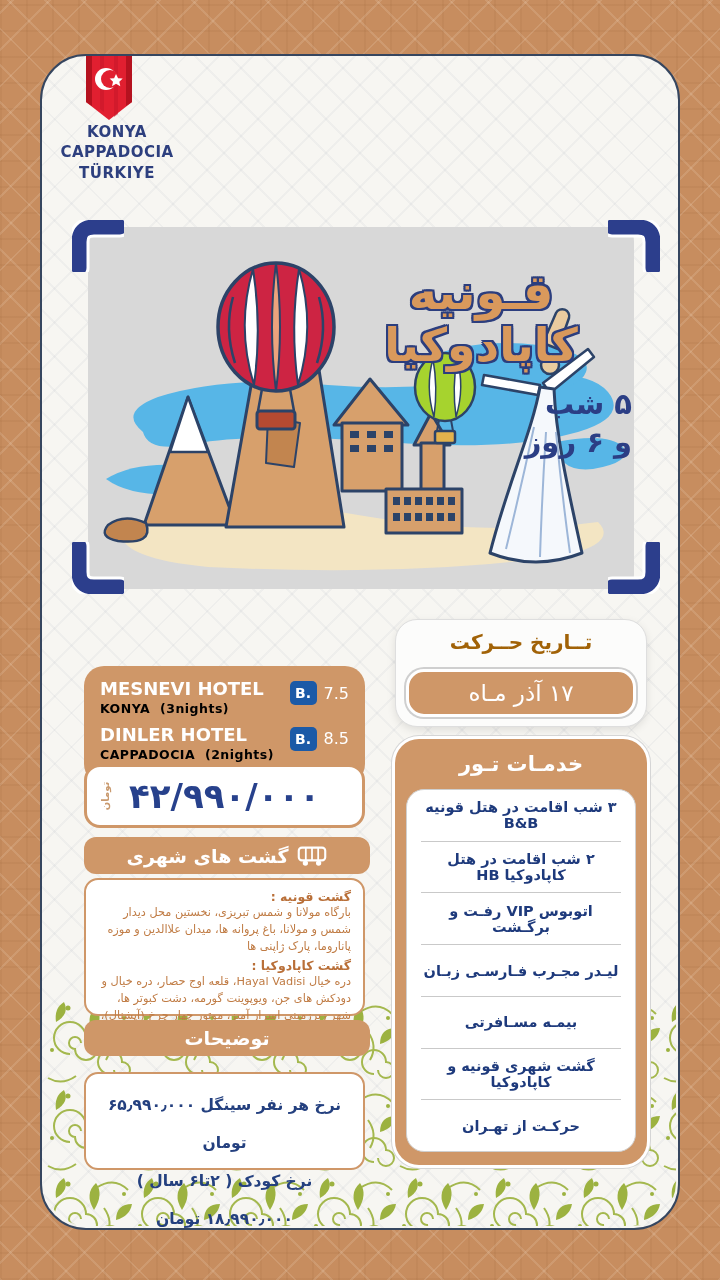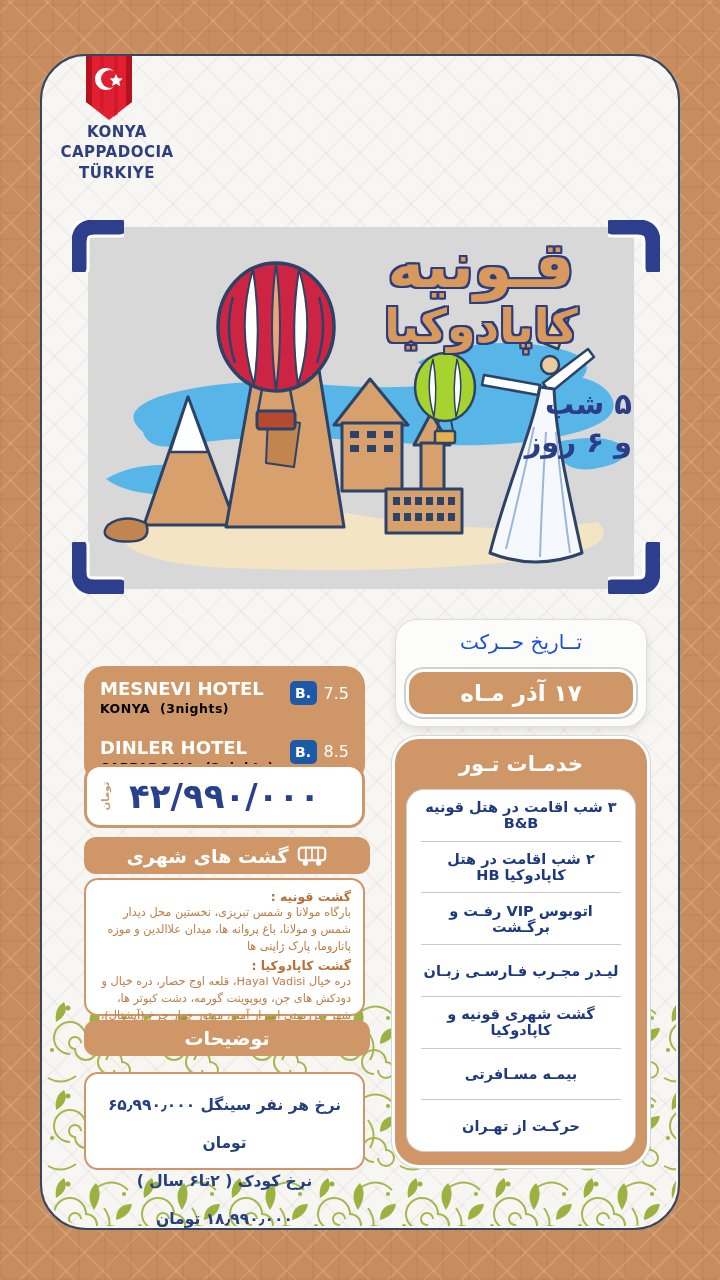--- a/index.html
+++ b/index.html
@@ -28,27 +28,27 @@
   
   .panel{position:absolute;left:46px;top:171px;width:546px;height:362px;background:#d8d8d8;border-radius:14px;}
   .bracket{position:absolute;width:52px;height:52px;z-index:3;}
   .br-tl{left:30px;top:164px;}
   .br-tr{left:566px;top:164px;transform:rotate(90deg);}
   .br-br{left:566px;top:486px;transform:rotate(180deg);}
   .br-bl{left:30px;top:486px;transform:rotate(270deg);}
   .hero-title{position:absolute;right:42px;top:176px;width:310px;text-align:center;z-index:2;
     color:#d9995c;font-weight:bold;
     text-shadow:-2px -2px 0 #2c3e7e,2px -2px 0 #2c3e7e,-2px 2px 0 #2c3e7e,2px 2px 0 #2c3e7e,0 -2px 0 #2c3e7e,0 2px 0 #2c3e7e,-2px 0 0 #2c3e7e,2px 0 0 #2c3e7e;}
-  .hero-title .l1{font-size:62px;line-height:1.1;}
+  .hero-title .l1{font-size:48px;line-height:1.1;margin-top:34px;}
   .hero-title .l2{font-size:46px;line-height:1.15;}
   .duration{position:absolute;right:46px;top:330px;z-index:2;text-align:right;direction:rtl;
     color:#2b3e85;font-weight:bold;font-size:29px;line-height:1.3;}
   
   .hotels{position:absolute;left:42px;top:610px;width:281px;height:118px;background:#cf9768;border-radius:20px;z-index:2;
-    padding:13px 16px;box-sizing:border-box;display:flex;flex-direction:column;gap:22px;}
+    padding:13px 16px;box-sizing:border-box;display:flex;flex-direction:column;gap:9px;}
   .hrow{display:flex;justify-content:space-between;align-items:flex-start;}
   .hname{color:#fff;font-weight:bold;font-size:18px;line-height:1.1;}
   .hsub{color:#000000;font-weight:bold;font-size:12.5px;letter-spacing:.5px;margin-top:2px;}
   .hscore{display:flex;align-items:center;gap:7px;margin-top:2px;}
   .bbadge{background:#1b5aa7;color:#fff;font-weight:bold;font-size:14px;border-radius:5px;
     width:27px;height:24px;display:flex;align-items:center;justify-content:center;}
   .score{color:#fff;font-size:16px;}
   .price-pill{position:absolute;left:42px;top:708px;width:281px;height:64px;background:#fff;
     border:3px solid #cf9768;border-radius:16px;z-index:3;box-sizing:border-box;
     display:flex;align-items:center;justify-content:center;}
@@ -63,25 +63,25 @@
     z-index:2;box-sizing:border-box;direction:rtl;}
   .tours-box{top:822px;height:138px;padding:7px 12px;text-align:right;}
   .tour-label{color:#b96f38;font-weight:bold;font-size:12.5px;margin:2px 0 1px;}
   .tour-text{color:#c07c45;font-size:11.3px;line-height:1.5;}
   .notes-box{top:1004px;height:98px;padding:13px 10px;text-align:center;margin-top:12px;}
   .note-line{color:#24407f;font-weight:bold;font-size:15.5px;line-height:2.45;}
   
   .date-card{position:absolute;left:353px;top:563px;width:252px;height:108px;background:#fcfcfb;
     border:1px solid #dedede;border-radius:22px;z-index:2;box-sizing:border-box;
     box-shadow:0 3px 8px rgba(0,0,0,.10);}
-  .date-header{margin-top:10px;text-align:center;color:#1d4ed8;font-weight:normal;font-size:20px;direction:rtl;}
+  .date-header{margin-top:10px;text-align:center;color:#a16207;font-weight:bold;font-size:20px;direction:rtl;}
   .date-pill{position:absolute;left:10px;right:10px;bottom:9px;height:48px;background:#cf9768;
     border:3px solid #fff;border-radius:18px;box-shadow:0 0 0 2px #cfcfcf;box-sizing:border-box;
     display:flex;align-items:center;justify-content:center;direction:rtl;
-    color:#fff;font-weight:bold;font-size:23px;}
+    color:#fff;font-weight:normal;font-size:23px;}
   .services-card{position:absolute;left:353px;top:683px;width:252px;height:426px;background:#cf9768;
     border-radius:24px;z-index:2;box-shadow:0 0 0 3px #fff,0 0 0 4px #d5d5d5;}
   .services-header{margin-top:13px;text-align:center;color:#fff;font-weight:bold;font-size:21px;direction:rtl;}
   .services-list{position:absolute;left:11px;right:11px;top:50px;bottom:13px;background:#fff;
     border:1px solid #cfcfcf;border-radius:18px;display:flex;flex-direction:column;overflow:hidden;}
   .svc{flex:1;display:flex;align-items:center;justify-content:center;direction:rtl;
     margin:0 14px;border-bottom:1px solid #c9c9c9;
     color:#1e3a7c;font-weight:bold;font-size:14.5px;text-align:center;}
   .svc:last-child{border-bottom:none;}
   
@@ -275,22 +275,22 @@
     </div>
   </div>
 
   <div class="services-card">
     <div class="services-header">خدمـات تـور</div>
     <div class="services-list">
       <div class="svc">۳ شب اقامت در هتل قونیه B&amp;B</div>
       <div class="svc">۲ شب اقامت در هتل کاپادوکیا HB</div>
       <div class="svc">اتوبوس VIP رفـت و برگـشت</div>
       <div class="svc">لیـدر مجـرب فـارسـی زبـان</div>
+      <div class="svc">بیمـه مسـافرتی</div>
       <div class="svc">گشت شهری قونیه و کاپادوکیا</div>
-      <div class="svc">بیمـه مسـافرتی</div>
       <div class="svc">حرکـت از تهـران</div>
     </div>
   </div>
 
   <div class="floral">
     <svg width="100%" height="100%">
       <defs>
         <pattern id="flp" width="88" height="88" patternUnits="userSpaceOnUse">
           <g fill="none" stroke="#a4b84e" stroke-width="2">
             <path d="M26,58 a16,16 0 1 1 16,-16 a11,11 0 1 1 -11,11 a6,6 0 1 1 6,-6"></path>

